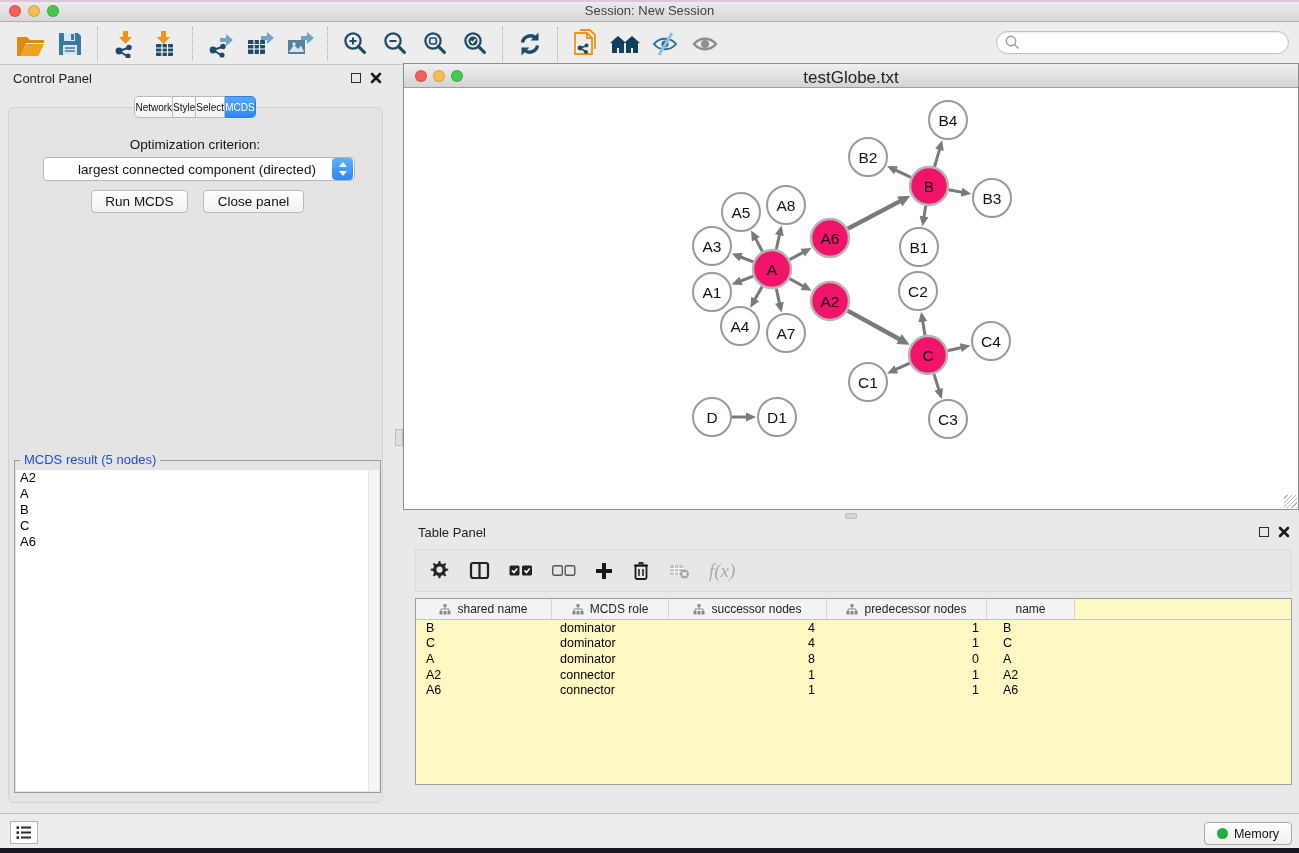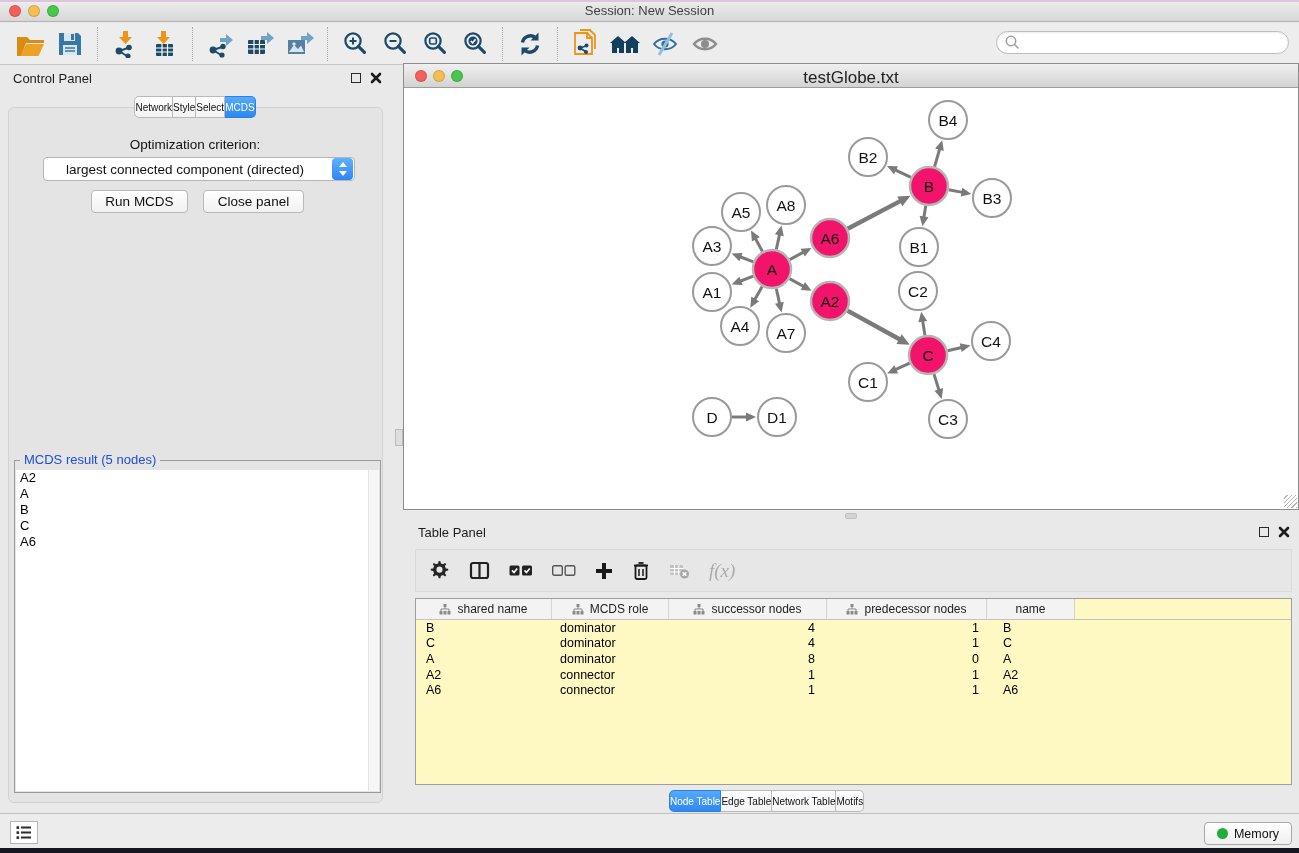--- a/index.html
+++ b/index.html
@@ -28,21 +28,21 @@
   .panel-icons{position:absolute;right:8px;top:7px;display:flex;gap:9px;align-items:center;}
   .float-box{width:10px;height:10px;border:1.6px solid #2a2a2a;background:transparent;display:inline-block;}
   .cp-body{position:absolute;left:8px;top:42px;right:7px;bottom:10px;background:#e4e4e4;border:1px solid #d2d2d2;border-radius:6px;}
   .cp-tabs{position:absolute;left:0;right:0;top:31px;display:flex;justify-content:center;z-index:2;}
   .tab{height:22px;display:flex;align-items:center;justify-content:center;font-size:10px;background:linear-gradient(#ffffff,#f3f3f3);border:1px solid #b9b9b9;border-left-width:0;color:#111;padding:0 0;cursor:pointer;}
   .tab:first-child{border-left-width:1px;border-radius:5px 0 0 5px;}
   .tab:last-child{border-radius:0 5px 5px 0;}
   .tab.active{background:linear-gradient(#55aafd,#2f87f1);border-color:#2d7fe0;color:#fff;}
   .opt-label{position:absolute;left:0;right:0;top:72px;text-align:center;font-size:13.5px;color:#111;}
   .dropdown{position:absolute;left:43px;top:92px;width:312px;height:24px;background:#fff;border:1px solid #b6b6b6;border-radius:4px;display:flex;align-items:center;cursor:pointer;}
-  .dropdown .dd-text{flex:1;font-size:13.5px;color:#111;padding-left:22px;text-align:left;}
+  .dropdown .dd-text{flex:1;font-size:13.5px;color:#111;padding-left:34px;text-align:left;}
   .dd-stepper{width:21px;height:22px;margin-right:1px;background:linear-gradient(#5fb0fe,#2e86f2);border-radius:4px;display:flex;flex-direction:column;align-items:center;justify-content:center;gap:2px;}
   .mac-btn{position:absolute;height:23px;background:linear-gradient(#ffffff,#f1f1f1);border:1px solid #b9b9b9;border-radius:4px;font-size:13.5px;color:#111;display:flex;align-items:center;justify-content:center;cursor:pointer;font-family:"Liberation Sans",sans-serif;}
   .result-fieldset{position:absolute;left:14px;top:395px;width:367px;height:333px;border:1px solid #9a9a9a;}
   .result-legend{position:absolute;left:5px;top:-9px;background:#e4e4e4;padding:0 4px;font-size:13px;color:#1d4ed8;}
   .result-list{position:absolute;left:1px;top:9px;right:1px;bottom:1px;background:#fff;overflow:hidden;}
   .result-scroll{position:absolute;right:0;top:0;bottom:0;width:11px;background:#f6f6f6;border-left:1px solid #e4e4e4;}
   .result-item{font-size:13px;color:#000;line-height:16px;padding-left:4px;}
 
   
   .net-window{position:absolute;left:403px;top:63px;width:896px;height:447px;background:#fff;border:1px solid #8d8d8d;}
@@ -514,26 +514,20 @@
     </div>
     <div class="trow">
       <div class="td c0">A6</div>
       <div class="td c1">connector</div>
       <div class="td c2">1</div>
       <div class="td c3">1</div>
       <div class="td c4">A6</div>
     </div>
   </div>
 
-  <div class="tbl-tabs">
-    <div class="tab active">Node Table</div>
-    <div class="tab">Edge Table</div>
-    <div class="tab">Network Table</div>
-    <div class="tab">Motifs</div>
-  </div>
 
   <div class="status-bar">
     <button class="list-btn">
       <svg width="18" height="15" viewBox="0 0 18 15">
             <path d="M6 2.5h10M6 7.5h10M6 12.5h10" stroke="#2c2c2c" stroke-width="2"></path>
             <rect x="1.5" y="1.3" width="2.6" height="2.6" fill="#2c2c2c"></rect>
             <rect x="1.5" y="6.3" width="2.6" height="2.6" fill="#2c2c2c"></rect>
             <rect x="1.5" y="11.3" width="2.6" height="2.6" fill="#2c2c2c"></rect>
           </svg>
     </button>

